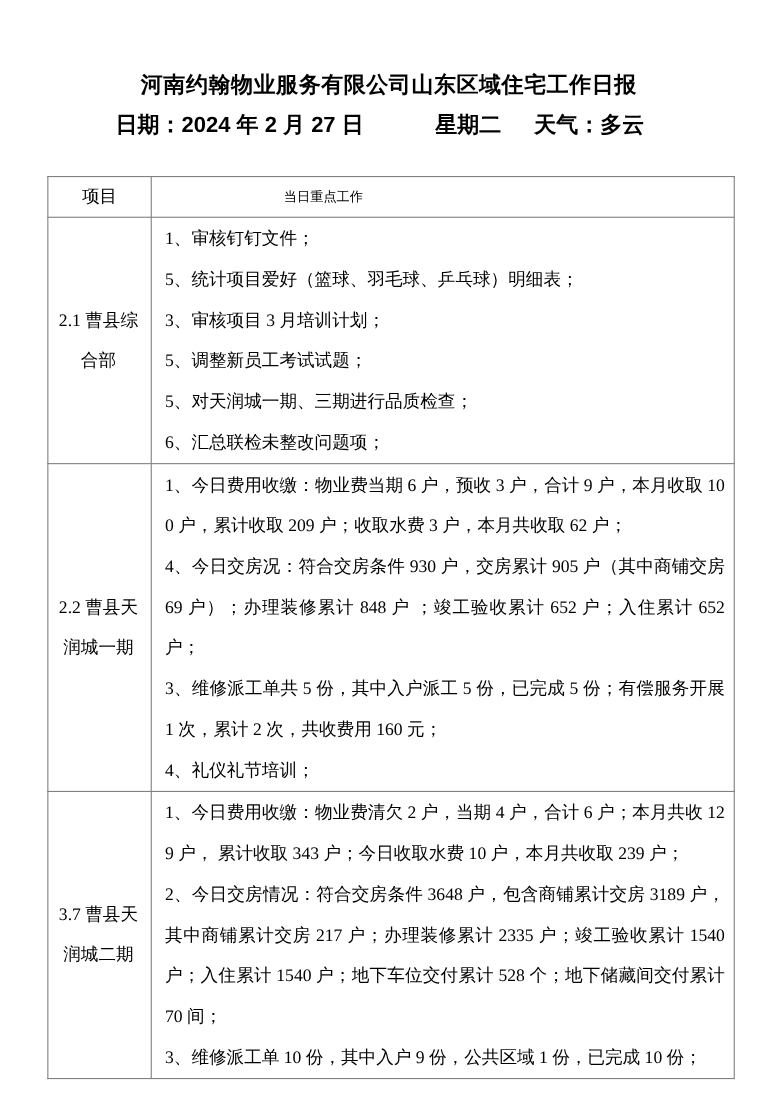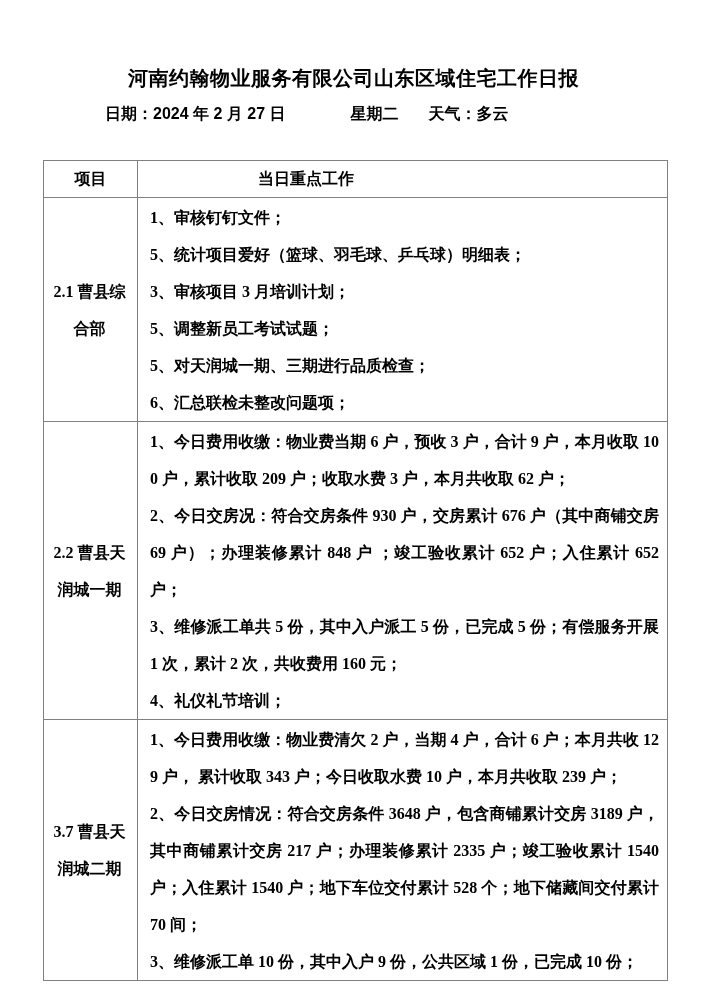--- a/index.html
+++ b/index.html
@@ -28,55 +28,55 @@
     font-weight: 700;
     font-size: 20px;
     line-height: 28px;
     letter-spacing: 0.5px;
   }
   .meta {
     margin-top: 10px;
     margin-left: 105px;
     font-family: "Liberation Sans", sans-serif;
     font-weight: 700;
-    font-size: 16px;
+    font-size: 20px;
     line-height: 24px;
     white-space: nowrap;
   }
   .meta .weekday { margin-left: 65px; }
   .meta .weather { margin-left: 30px; }
 
   table.report {
     position: absolute;
     left: 43px;
     top: 160px;
     width: 624px;
     border-collapse: collapse;
     table-layout: fixed;
     font-size: 16px;
   }
   table.report col.c1 { width: 94px; }
   table.report col.c2 { width: 530px; }
   table.report th,
   table.report td {
     border: 1px solid #808080;
-    font-weight: bold;
+    font-weight: normal;
     vertical-align: middle;
     background: #ffffff;
   }
   th.h-project {
     height: 34px;
     text-align: center;
     font-size: 16px;
   }
   th.h-work {
     height: 34px;
     text-align: left;
     padding-left: 120px;
-    font-size: 16px;
+    font-size: 12px;
   }
   td.project {
     padding: 0 6px 0 4px;
     line-height: 37px;
     text-align: center;
     word-break: break-all;
   }
   td.work {
     padding: 1px 8px 0 12px;
     vertical-align: middle;
@@ -124,21 +124,21 @@
         <p>5、调整新员工考试试题；</p>
         <p>5、对天润城一期、三期进行品质检查；</p>
         <p>6、汇总联检未整改问题项；</p>
       </td>
     </tr>
 
     <tr>
       <td class="project">2.2 曹县天润城一期</td>
       <td class="work h-r2">
         <p>1、今日费用收缴：物业费当期 6 户，预收 3 户，合计 9 户，本月收取 100 户，累计收取 209 户；收取水费 3 户，本月共收取 62 户；</p>
-        <p>2、今日交房况：符合交房条件 930 户，交房累计 676 户（其中商铺交房 69 户）；办理装修累计 848 户 ；竣工验收累计 652 户；入住累计 652 户；</p>
+        <p>4、今日交房况：符合交房条件 930 户，交房累计 905 户（其中商铺交房 69 户）；办理装修累计 848 户 ；竣工验收累计 652 户；入住累计 652 户；</p>
         <p>3、维修派工单共 5 份，其中入户派工 5 份，已完成 5 份；有偿服务开展 1 次，累计 2 次，共收费用 160 元；</p>
         <p>4、礼仪礼节培训；</p>
       </td>
     </tr>
 
     <tr>
       <td class="project">3.7 曹县天润城二期</td>
       <td class="work h-r3">
         <p>1、今日费用收缴：物业费清欠 2 户，当期 4 户，合计 6 户；本月共收 129 户，  累计收取 343 户；今日收取水费 10 户，本月共收取 239 户；</p>
         <p>2、今日交房情况：符合交房条件 3648 户，包含商铺累计交房 3189 户，其中商铺累计交房 217 户；办理装修累计 2335 户；竣工验收累计 1540 户；入住累计 1540 户；地下车位交付累计 528 个；地下储藏间交付累计 70 间；</p>

